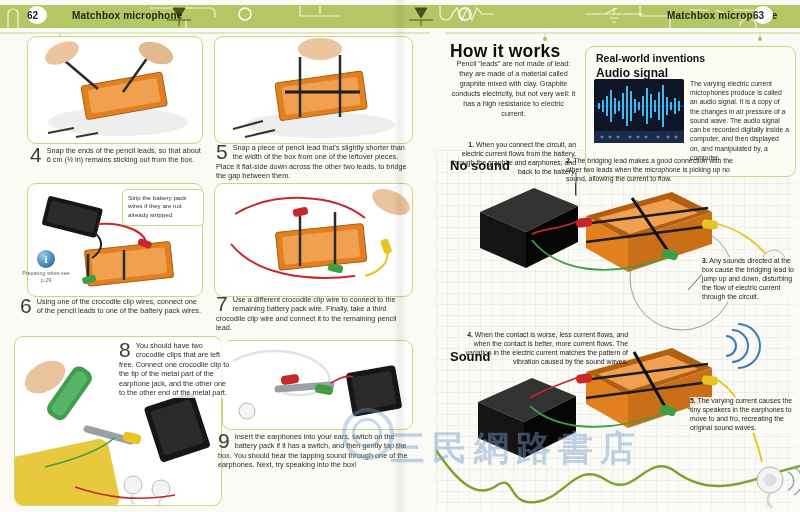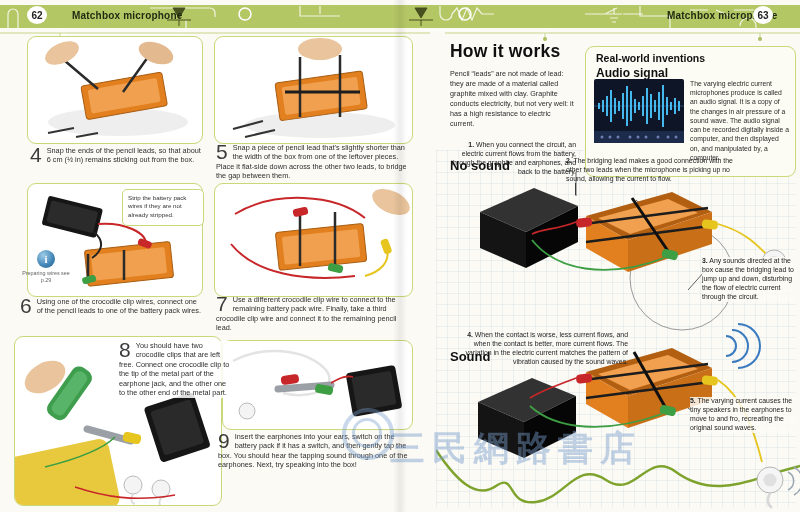--- a/index.html
+++ b/index.html
@@ -2,21 +2,21 @@
 <html><head>
 <meta charset="utf-8">
 <style>
   html,body{margin:0;padding:0;background:#888;}
   .page{position:relative;width:800px;height:512px;background:#fbfaf5;overflow:hidden;
         font-family:"Liberation Sans",sans-serif;color:#222;}
   
   .band{position:absolute;left:0;top:5px;width:800px;height:23px;background:#b4c765;}
   .band-svg{position:absolute;left:0;top:0;width:800px;height:42px;}
   .pgc{position:absolute;top:6px;width:20px;height:18px;border-radius:50%;background:#fff;
-       text-align:center;line-height:20px;font-size:10px;font-weight:bold;color:#222;z-index:5;}
+       text-align:left;line-height:20px;font-size:10px;font-weight:bold;color:#222;z-index:5;}
   .htitle{position:absolute;top:10px;font-size:10px;font-weight:bold;color:#1e2a10;z-index:5;letter-spacing:.2px;padding-left:19px;}
   
   .spine{position:absolute;left:393px;top:0;width:14px;height:512px;
          background:linear-gradient(90deg,rgba(0,0,0,0),rgba(0,0,0,.07),rgba(0,0,0,0));z-index:3;}
   .grid{position:absolute;left:436px;top:150px;width:360px;height:358px;
         background-image:linear-gradient(rgba(140,175,195,.14) 1px,transparent 1px),
                          linear-gradient(90deg,rgba(140,175,195,.14) 1px,transparent 1px);
         background-size:11px 11px;z-index:0;}
   
   .panel{position:absolute;background:#fff;border:1.5px solid #c9d878;border-radius:9px;overflow:hidden;z-index:1;}
@@ -26,21 +26,21 @@
   .tipbox{position:absolute;left:122px;top:189px;width:82px;height:37px;background:#fff;
           border:1px solid #c9d878;border-radius:5px;font-size:6.2px;line-height:1.35;
           padding:4px 5px;color:#333;z-index:4;box-sizing:border-box;}
   .info-wrap{position:absolute;left:22px;top:250px;width:48px;text-align:center;z-index:4;}
   .info-circle{width:18px;height:18px;margin:0 auto;border-radius:50%;
         background:radial-gradient(circle at 35% 30%,#9ecbe8,#3f83b5 60%,#2a5f8c);
         color:#fff;font-size:11px;font-weight:bold;line-height:18px;font-family:"Liberation Serif",serif;}
   .info-cap{font-size:5.4px;color:#666;margin-top:2px;line-height:1.3;}
   
   .hiw-title{position:absolute;left:450px;top:41px;font-size:17.5px;font-weight:bold;color:#101010;z-index:4;letter-spacing:.2px;}
-  .intro{position:absolute;left:450px;top:69px;width:127px;font-size:7.2px;line-height:1.38;color:#2a2a2a;z-index:4;}
+  .intro{position:absolute;left:450px;top:59px;width:127px;font-size:7.2px;line-height:1.38;color:#2a2a2a;z-index:4;text-align:center;}
   .rwbox{position:absolute;left:585px;top:46px;width:211px;height:131px;background:#fdfcf4;
          border:1.5px solid #c9d878;border-radius:9px;z-index:2;box-sizing:border-box;}
   .rw-title{position:absolute;left:10px;top:5px;font-size:10.5px;font-weight:bold;color:#101010;}
   .rw-sub{position:absolute;left:10px;top:19px;font-size:12px;font-weight:bold;color:#101010;}
   .rw-text{position:absolute;left:104px;top:32px;width:100px;font-size:6.8px;line-height:1.36;color:#2a2a2a;}
   .subhead{position:absolute;font-size:13px;font-weight:bold;color:#101010;z-index:4;margin-top:32px;}
   .pt{position:absolute;font-size:6.9px;line-height:1.3;color:#1c1c1c;z-index:4;}
   .pt b{font-weight:bold;}
   .leader{position:absolute;background:#3a3a3a;z-index:3;}
   

